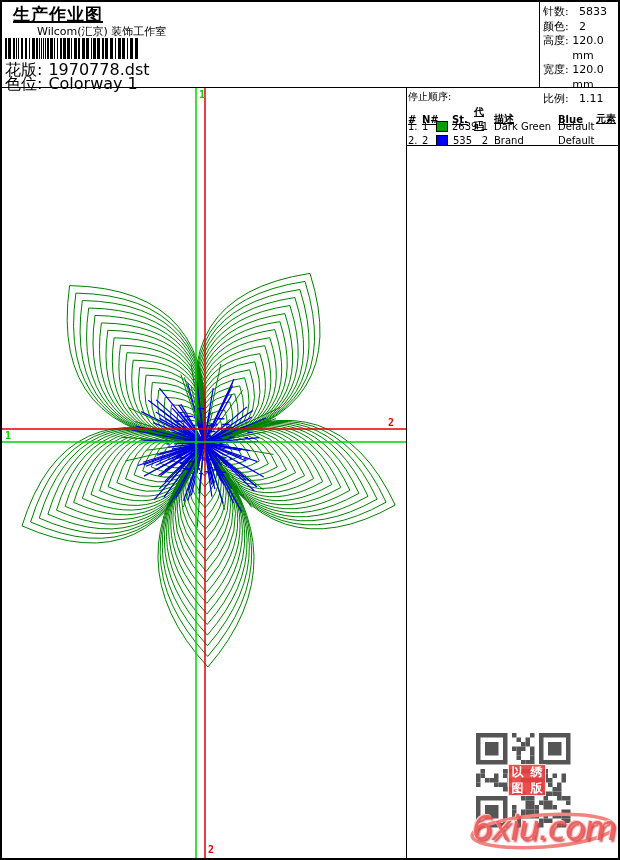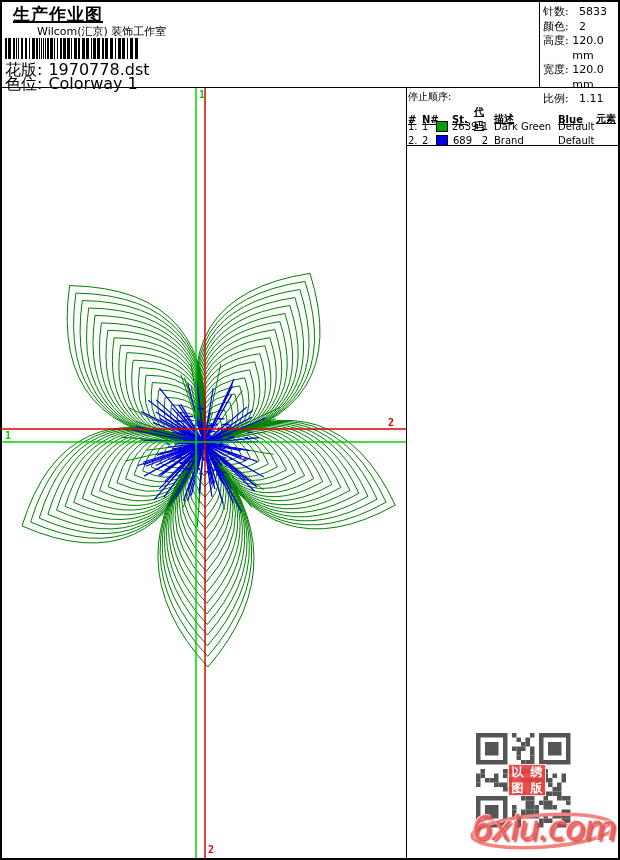--- a/index.html
+++ b/index.html
@@ -144,21 +144,21 @@
       <span class="c-right">2639</span>
       <span class="c-right">1</span>
       <span class="c-desc">Dark Green</span>
       <span>Default</span>
       <span></span>
     </div>
     <div class="strow">
       <span>2.</span>
       <span>2</span>
       <span class="swatch" style="background-color: rgb(0, 0, 240);"></span>
-      <span class="c-right">689</span>
+      <span class="c-right">535</span>
       <span class="c-right">2</span>
       <span class="c-desc">Brand</span>
       <span>Default</span>
       <span></span>
     </div>
   </div>
 
   <svg class="abs" style="left:0;top:86px" width="404" height="770" viewBox="2 88 404 770" id="design">
       <path d="M 204 443 Q 207.9 418.8 184.2 419.8 Q 179.5 443.0 204 443" fill="none" stroke="#008000" stroke-width="1"></path>
       <path d="M 204 443 Q 208.5 411.6 177.8 412.3 Q 172.3 442.5 204 443" fill="none" stroke="#008000" stroke-width="1"></path>

